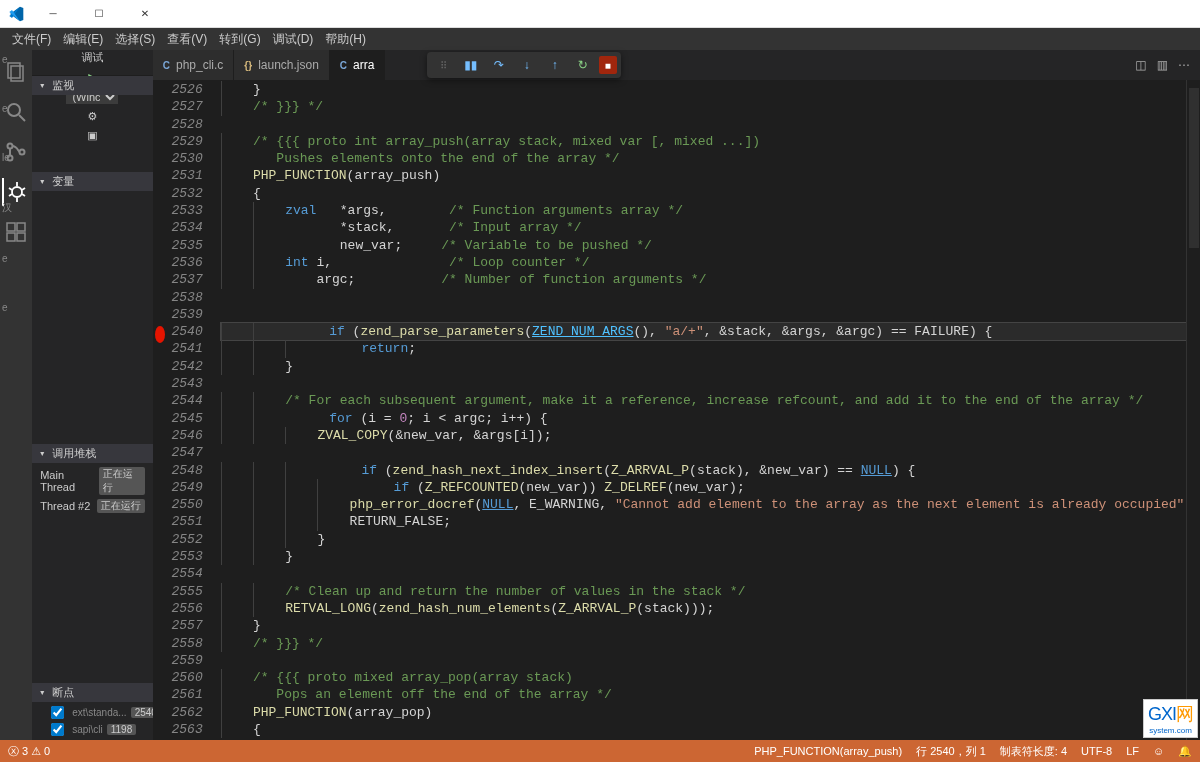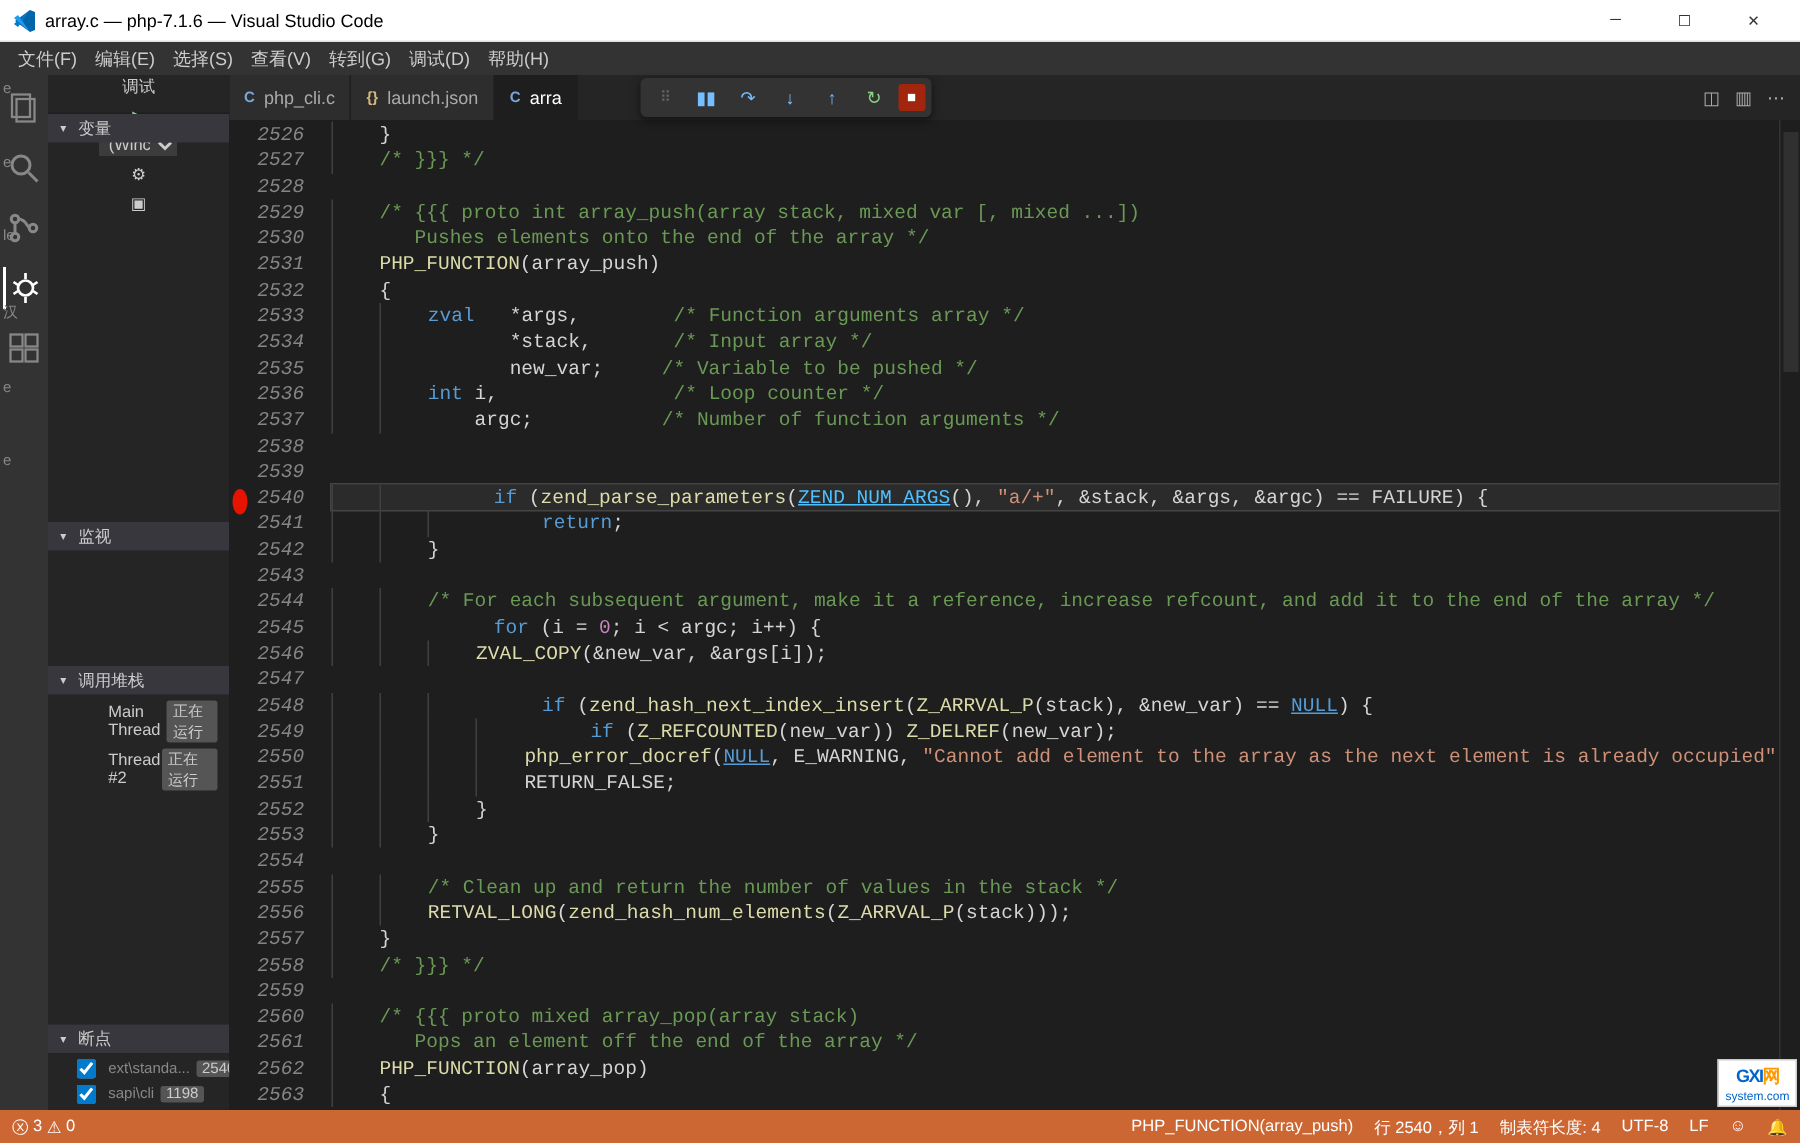--- a/index.html
+++ b/index.html
@@ -19,21 +19,21 @@
 .side-panel { width: 180px; background: #252526; display:flex; flex-direction:column; overflow:hidden; }
 .side-header { height: 26px; background:#252526; display:flex; align-items:center; padding:0 6px; gap:6px; font-size:11px; border-bottom: 1px solid #1e1e1e; flex-direction: column; }
 .side-header .debug-label { color:#ccc; }
 .side-header .config-select { background:#3c3c3c; color:#ccc; border:none; height:18px; font-size:11px; width:52px; padding:0 2px; }
 .side-header .play { color:#89d185; }
 .side-header .gear, .side-header .console { color:#ccc; }
 .panel-sec { display:flex; flex-direction:column; }
 .panel-sec .hdr { background:#37373d; color:#ccc; font-size:11px; padding:2px 8px; display:flex; align-items:center; gap:4px; }
 .panel-sec .hdr::before { content:"▾"; font-size:8px; margin-right:4px; color:#ccc;}
 .panel-sec .body { flex:1; padding:2px 0; }
-.thread-row { display:flex; align-items:center; justify-content:space-between; padding:2px 8px; font-size:11px;margin-left:32px; }
+.thread-row { display:flex; align-items:center; justify-content:space-between; padding:2px 8px; font-size:11px; }
 .thread-row .status { background:#555; color:#ccc; font-size:10px; padding:0 4px; border-radius:2px; }
 .bp-row { display:flex; align-items:center; padding:2px 19px; font-size:11px; gap:4px; }
 .bp-row input[type=checkbox]{ accent-color:#007acc; }
 .bp-row .bp-file { flex:1; overflow:hidden; text-overflow:ellipsis; white-space:nowrap;}
 .bp-row .bp-path { color:#888; font-size:10px; }
 .bp-row .bp-line { background:#555; color:#ccc; font-size:10px; padding:0 4px; border-radius:2px; }
 .editor-area { flex:1; display:flex; flex-direction:column; background:#1e1e1e; position:relative; }
 .tab-bar { height:30px; background:#252526; display:flex; align-items:stretch; }
 .tab { display:flex; align-items:center; padding:0 10px; font-size:12px; color:#aaa; gap:6px; background:#2d2d2d; border-right:1px solid #1e1e1e; }
 .tab.active { background:#1e1e1e; color:#fff; }
@@ -60,36 +60,35 @@
 .k-string { color:#ce9178; }
 .k-macro { color:#c586c0; }
 .k-const { color:#4fc1ff; text-decoration:underline;}
 .k-null { color:#569cd6;text-decoration:underline; }
 .minimap { position:absolute; top:30px; right:0; width:14px; height:calc(100% - 30px); background:#1e1e1e; border-left:1px solid #333;}
 .minimap .mm-thumb { position:absolute; top:8px; right:1px; width:10px; height:160px; background:rgba(121,121,121,0.2);}
 .status-bar { height:22px; background:#cc6633; color:#fff; display:flex; align-items:center; font-size:11px; padding:0 8px; gap:12px;}
 .status-bar .right { margin-left:auto; display:flex; gap:14px; align-items:center;}
 .status-bar .item { display:flex; align-items:center; gap:3px;}
 .watermark { position:absolute; right:2px; bottom:24px; background:#fff; padding:2px 4px; display:flex; flex-direction:column; align-items:center; font-size:10px; z-index:20; border:1px solid #ccc;}
-.watermark .gxi { color:#06c; font-weight:bold; font-size:12px; letter-spacing:-1px;}
+.watermark .gxi { color:#06c; font-weight:normal; font-size:18px; letter-spacing:-1px;}
 .watermark .gxi .w { color:#f90;}
 .watermark .sub { color:#06c; font-size:8px;}
 .edge-tabs { position:absolute; left:0; top:50px; display:flex; flex-direction:column; gap:30px; font-size:10px; color:#888;}
 .edge-tabs div { writing-mode:horizontal-tb; padding:4px 0 4px 2px;}
 </style>
 </head>
 <body>
 
 <div class="title-bar">
   <svg class="vslogo" viewBox="0 0 24 24">
       <path fill="#0065A9" d="M23 3l-5-2L3 12l15 11 5-2V3z"></path>
       <path fill="#007ACC" d="M18 1L6 18l-4-3 16-14z"></path>
       <path fill="#1F9CF0" d="M18 23L6 6 2 9l16 14z"></path>
     </svg>
-  <div class="title">array.c — php-7.1.6 — Visual Studio Code</div>
   <div class="win-btns">
     <div class="win-btn">─</div>
     <div class="win-btn">☐</div>
     <div class="win-btn">✕</div>
   </div>
 </div>
 
 <div class="menu-bar" id="menu-bar">
     <span class="menu-item">文件(F)</span>
     <span class="menu-item">编辑(E)</span>
@@ -154,26 +153,26 @@
   </div>
 
   <div class="side-panel">
     <div class="side-header">
       <span class="debug-label">调试</span>
       <span class="play">▶</span>
       <select class="config-select"><option>(Winc</option></select>
       <span class="gear">⚙</span>
       <span class="console">▣</span>
     </div>
+    <div class="panel-sec" style="height:96px">
+      <div class="hdr">监视</div>
+      <div class="body"></div>
+    </div>
     <div class="panel-sec" style="height:272px">
       <div class="hdr">变量</div>
-      <div class="body"></div>
-    </div>
-    <div class="panel-sec" style="height:96px">
-      <div class="hdr">监视</div>
       <div class="body"></div>
     </div>
     <div class="panel-sec" style="flex:1">
       <div class="hdr">调用堆栈</div>
       <div class="body" id="threads-body">
           <div class="thread-row">
             <span>Main Thread</span>
             <span class="status">正在运行</span>
           </div>
           <div class="thread-row">

